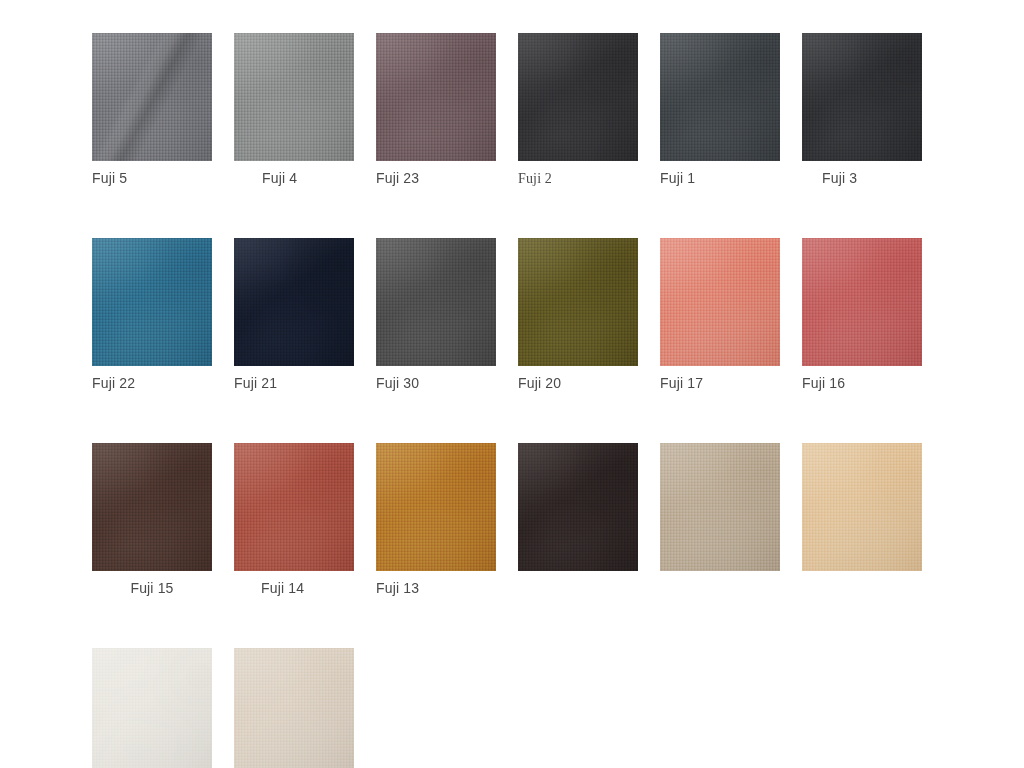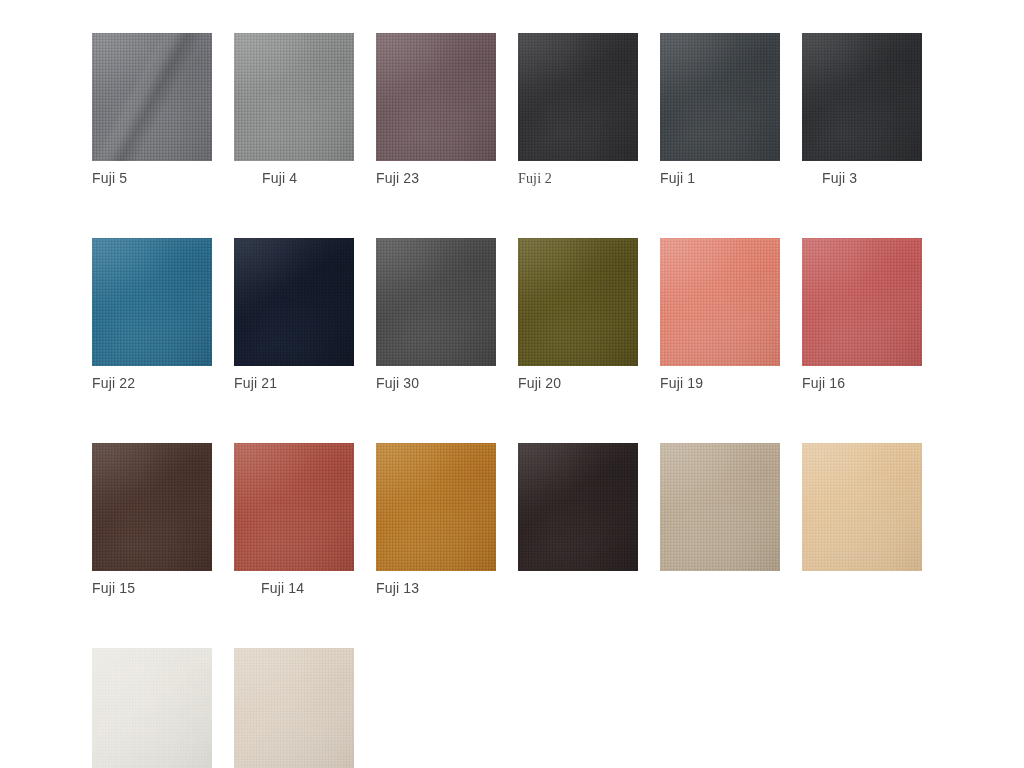--- a/index.html
+++ b/index.html
@@ -174,37 +174,37 @@
         <div class="sheen"></div>
       </div>
       <div class="swatch-label" style="color: rgb(74, 74, 74);">Fuji 20</div>
     </div>
     <div class="swatch-card">
       <div class="swatch-chip" style="background-color: rgb(224, 133, 116);">
         <div class="mottle"></div>
         <div class="weave"></div>
         <div class="sheen"></div>
       </div>
-      <div class="swatch-label" style="color: rgb(74, 74, 74);">Fuji 19</div>
+      <div class="swatch-label" style="color: rgb(74, 74, 74);">Fuji 17</div>
     </div>
     <div class="swatch-card">
       <div class="swatch-chip" style="background-color: rgb(194, 95, 94);">
         <div class="mottle"></div>
         <div class="weave"></div>
         <div class="sheen"></div>
       </div>
       <div class="swatch-label" style="color: rgb(74, 74, 74);">Fuji 16</div>
     </div>
     <div class="swatch-card">
       <div class="swatch-chip" style="background-color: rgb(75, 53, 46);">
         <div class="mottle"></div>
         <div class="weave"></div>
         <div class="sheen"></div>
       </div>
-      <div class="swatch-label" style="color: rgb(74, 74, 74);">Fuji 15</div>
+      <div class="swatch-label" style="color: rgb(74, 74, 74); text-align: center;">Fuji 15</div>
     </div>
     <div class="swatch-card">
       <div class="swatch-chip" style="background-color: rgb(168, 81, 67);">
         <div class="mottle"></div>
         <div class="weave"></div>
         <div class="sheen"></div>
       </div>
       <div class="swatch-label" style="color: rgb(74, 74, 74); padding-left: 27px;">Fuji 14</div>
     </div>
     <div class="swatch-card">

